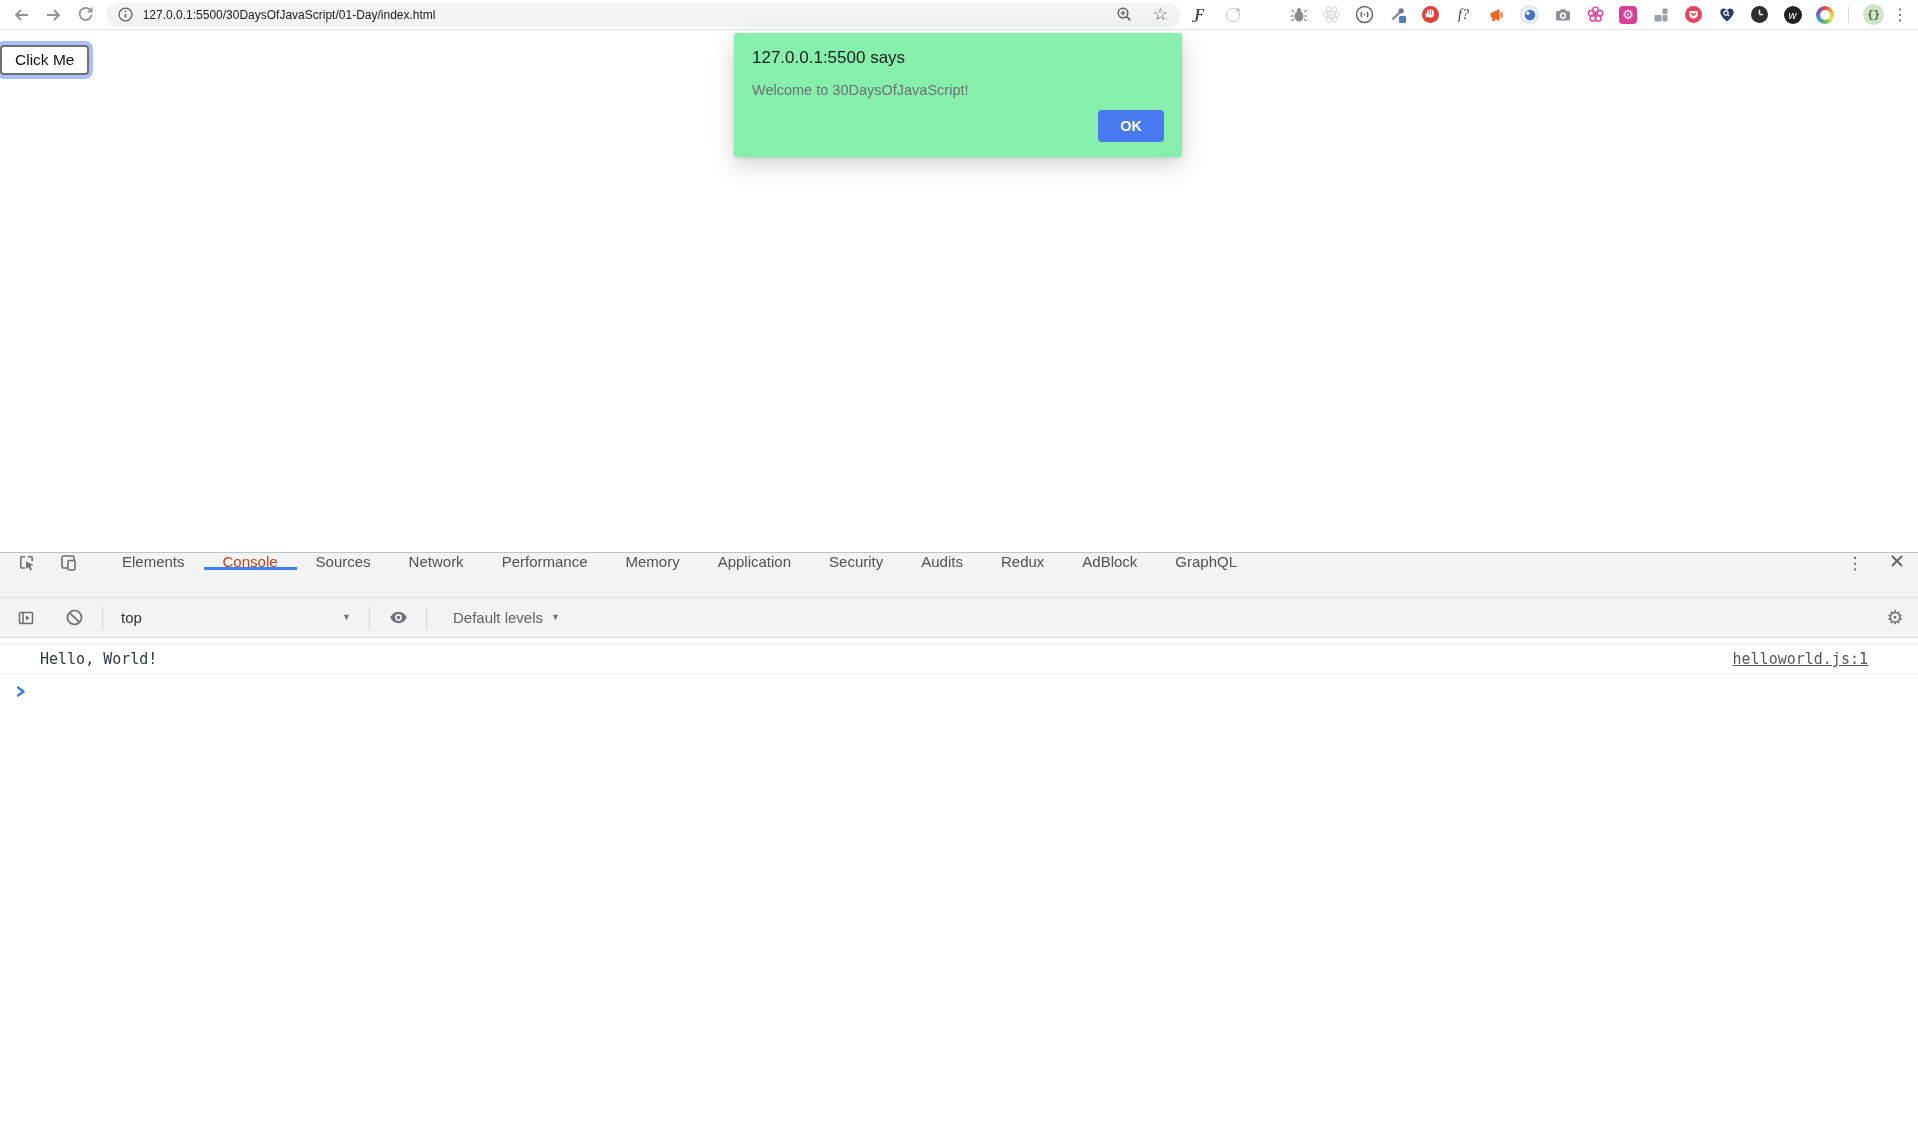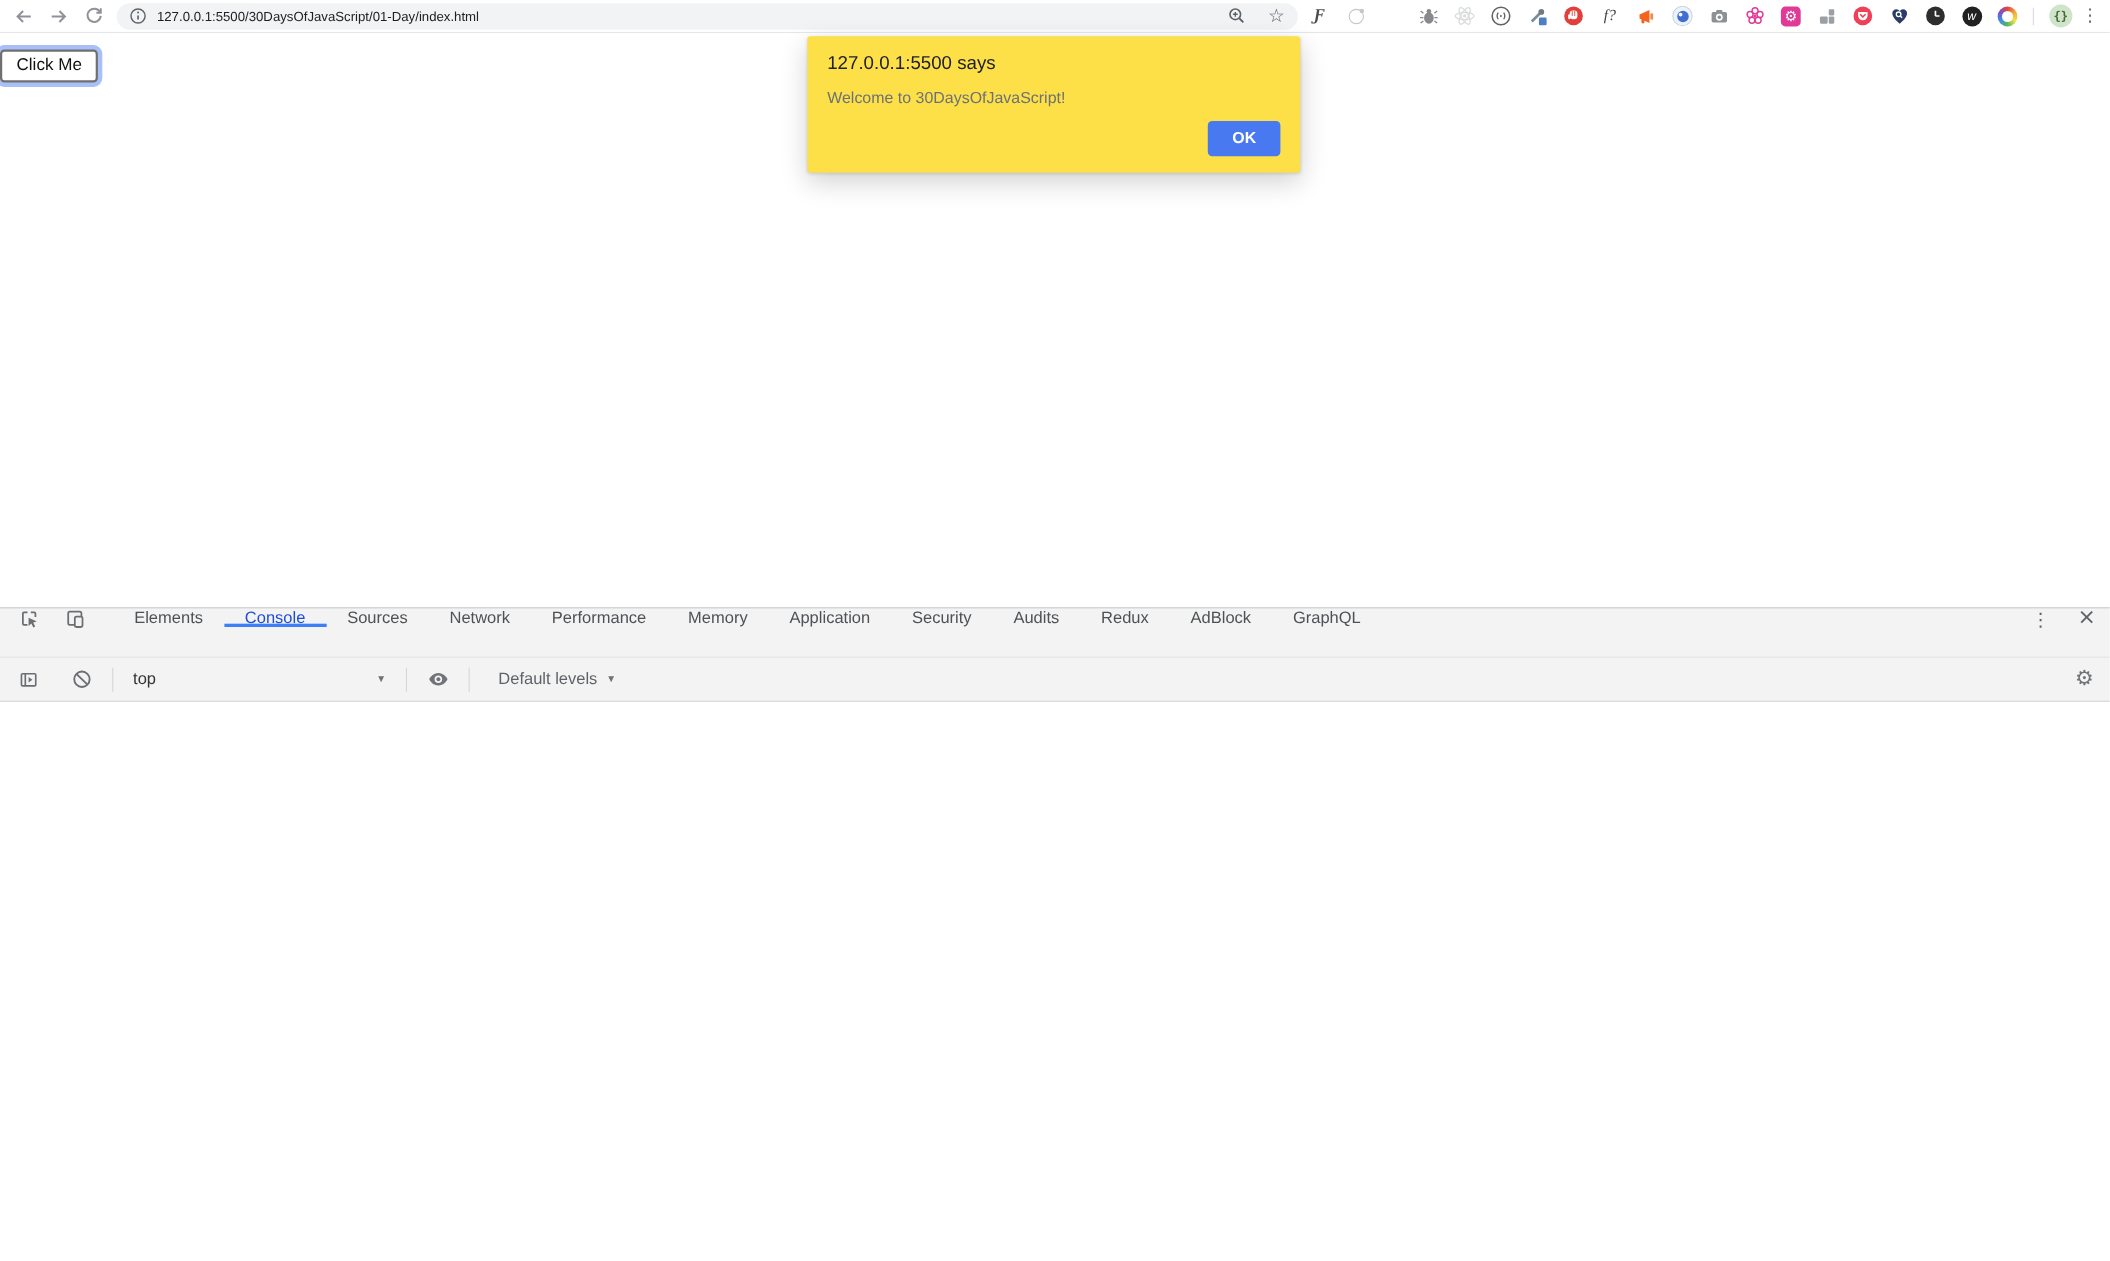--- a/index.html
+++ b/index.html
@@ -40,38 +40,38 @@
            display:flex; align-items:center; justify-content:center; }
   .extdiv { width:1px; height:16px; background:#d9d9d9; }
   .kebab { font-size:16px; color:#606368; line-height:1; padding:0 2px; margin-left:6px; }
 
   
   .page { position:relative; height:522px; background:#fff; }
   .click-btn { position:absolute; left:0; top:15px; padding:4px 13px; font-size:15.5px; color:#111;
                background:#fff; border:2px solid #6f6f6f; border-radius:4px;
                box-shadow:0 0 0 4px rgba(96,141,243,.55); }
 
-  .dialog { position:absolute; left:734px; top:3px; width:448px; height:124px; background:#fde047;
+  .dialog { position:absolute; left:734px; top:3px; width:448px; height:124px; background:#86efac;
             border-radius:3px; padding:15px 18px;
             box-shadow:0 1px 3px rgba(0,0,0,.12), 0 8px 24px rgba(0,0,0,.18); }
   .dlg-title { font-size:17px; color:#202124; }
   .dlg-msg { margin-top:14px; font-size:14.5px; color:#6d7176; }
   .dlg-foot { position:absolute; right:18px; bottom:15px; }
   .okbtn { background:#4879f0; color:#fff; border:none; border-radius:4px; font-weight:bold;
            font-size:14.5px; padding:8px 22px; font-family:inherit; }
 
   
   .dt-tabs { height:46px; background:#f3f3f3; border-top:1px solid #c0c2c4; border-bottom:1px solid #e2e2e2;
              display:flex; align-items:flex-start; padding-left:6px; }
   .icbtn { width:42px; display:flex; align-items:center; justify-content:center; flex:none; }
   .vsep { width:1px; background:#d6d6d6; margin:9px 6px; flex:none; }
   .tab { display:flex; align-items:center; padding:0 19px; font-size:15px; color:#4e5256;
          position:relative; white-space:nowrap; }
   .tab:first-of-type { margin-left:40px; }
-  .tab.active { color:#1d4ed8; }
+  .tab.active { color:#c2410c; }
   .tab.active::after { content:""; position:absolute; left:0; right:0; bottom:0; height:3px; background:#3e7ef7; }
   .dt-tabs .grow { flex:1; }
   .dtkebab { font-size:17px; color:#5f6368; }
 
   .dt-bar { height:40px; background:#f3f3f3; border-bottom:1px solid #d8d8d8;
             display:flex; align-items:center; padding-left:6px; }
   .barbtn { width:40px; height:40px; display:flex; align-items:center; justify-content:center; flex:none; }
   .bsep { width:1px; height:22px; background:#d6d6d6; margin:0 8px; flex:none; }
   .context { width:250px; display:flex; align-items:center; font-size:15px; color:#333; padding:0 10px; }
   .context .grow, .grow { flex:1; }
@@ -379,13 +379,28 @@
     <div class="levels">
       <span>Default levels</span>
       <span class="tri">▼</span>
     </div>
 
     <div class="gearbtn">
       <span class="geartxt">⚙</span>
     </div>
   </div>
 
+  <div class="console">
+    <div class="c-pad"></div>
+    <div class="msg-row">
+      <span>Hello, World!</span>
+      <span class="grow"></span>
+      <span class="srclink">helloworld.js:1</span>
+    </div>
+    <div class="prompt-row">
+      <span>
+        <svg width="12" height="13" viewBox="0 0 12 13">
+            <path d="M3 2.5 L8.6 6.5 L3 10.5" stroke="#2a7af2" stroke-width="2.2" fill="none" stroke-linecap="round" stroke-linejoin="round"></path>
+          </svg>
+      </span>
+    </div>
+  </div>
 </div>
 
 </body></html>

